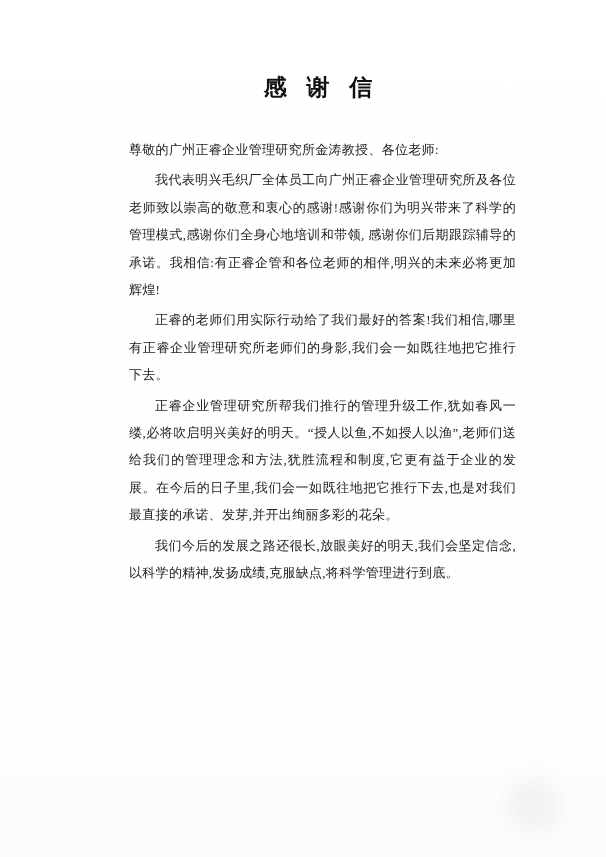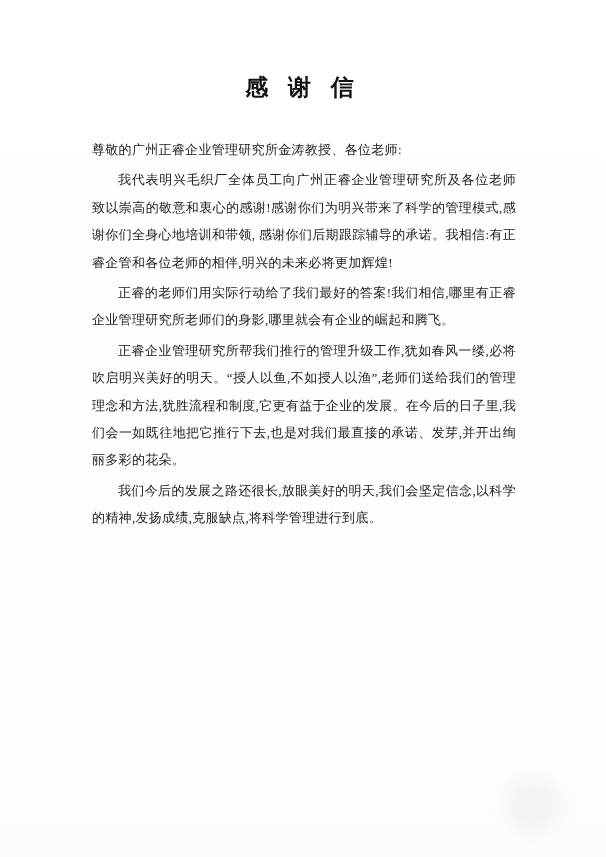--- a/index.html
+++ b/index.html
@@ -15,20 +15,21 @@
     overflow: hidden;
     font-family: "Liberation Serif", "DejaVu Serif", serif;
   }
   .page {
     position: absolute;
     inset: 0;
     background:
       radial-gradient(circle at 88% 94%, rgba(210,218,222,0.25) 0 14px, rgba(255,255,255,0) 40px),
       linear-gradient(180deg, #ffffff 0%, #fefefe 70%, #fcfcfb 100%);
     color: #1c1c1c;
+    padding-left: 37px;
   }
   .title {
     margin: 72px 0 0 0;
     text-align: center;
     font-size: 23px;
     font-weight: bold;
     letter-spacing: 7px;
     color: #111111;
   }
   .content {
@@ -58,19 +59,19 @@
   <h1 class="title">感 谢 信</h1>
 
   <div class="content">
     <p class="salutation">尊敬的广州正睿企业管理研究所金涛教授、各位老师:</p>
 
 
     <p class="indent">我代表明兴毛织厂全体员工向广州正睿企业管理研究所及各位老师致以崇高的敬意和衷心的感谢!感谢你们为明兴带来了科学的管理模式,感谢你们全身心地培训和带领, 感谢你们后期跟踪辅导的承诺。我相信:有正睿企管和各位老师的相伴,明兴的未来必将更加辉煌!</p>
 
 
 
-    <p class="indent">正睿的老师们用实际行动给了我们最好的答案!我们相信,哪里有正睿企业管理研究所老师们的身影,哪里就会有企业的崛起和腾飞。</p>
+    <p class="indent">正睿的老师们用实际行动给了我们最好的答案!我们相信,哪里有正睿企业管理研究所老师们的身影,我们会一如既往地把它推行下去。</p>
 
     <p class="indent">正睿企业管理研究所帮我们推行的管理升级工作,犹如春风一缕,必将吹启明兴美好的明天。“授人以鱼,不如授人以渔”,老师们送给我们的管理理念和方法,犹胜流程和制度,它更有益于企业的发展。在今后的日子里,我们会一如既往地把它推行下去,也是对我们最直接的承诺、发芽,并开出绚丽多彩的花朵。</p>
 
     <p class="indent">我们今后的发展之路还很长,放眼美好的明天,我们会坚定信念,以科学的精神,发扬成绩,克服缺点,将科学管理进行到底。</p>
   </div>
 </div>
 
 </body></html>

